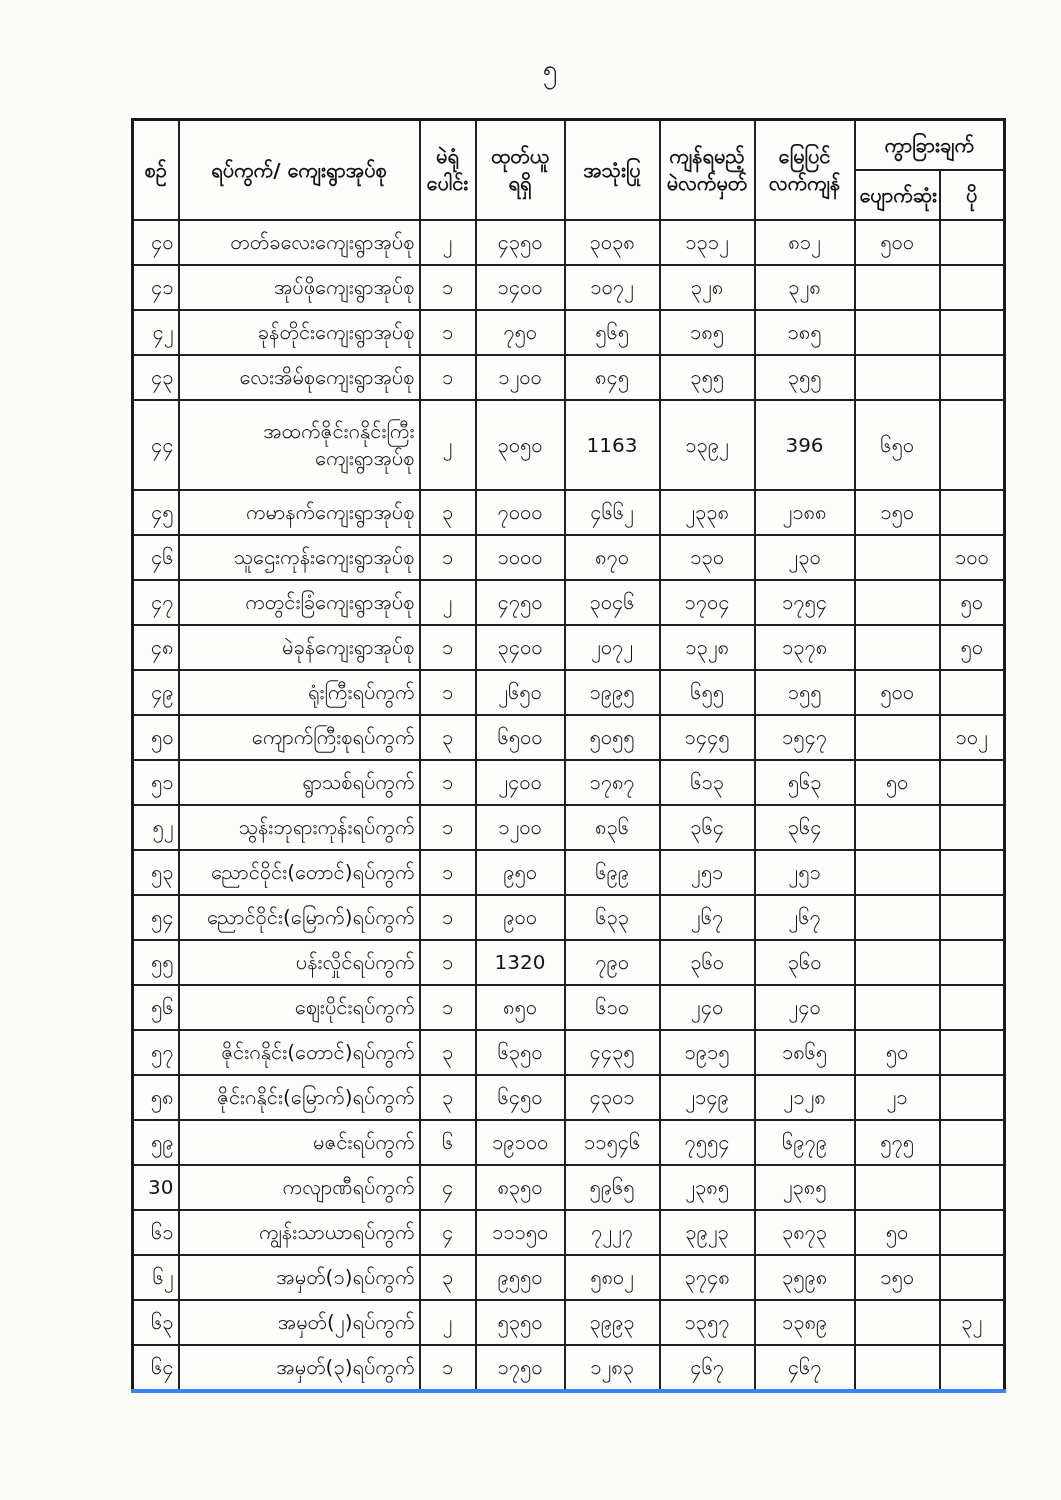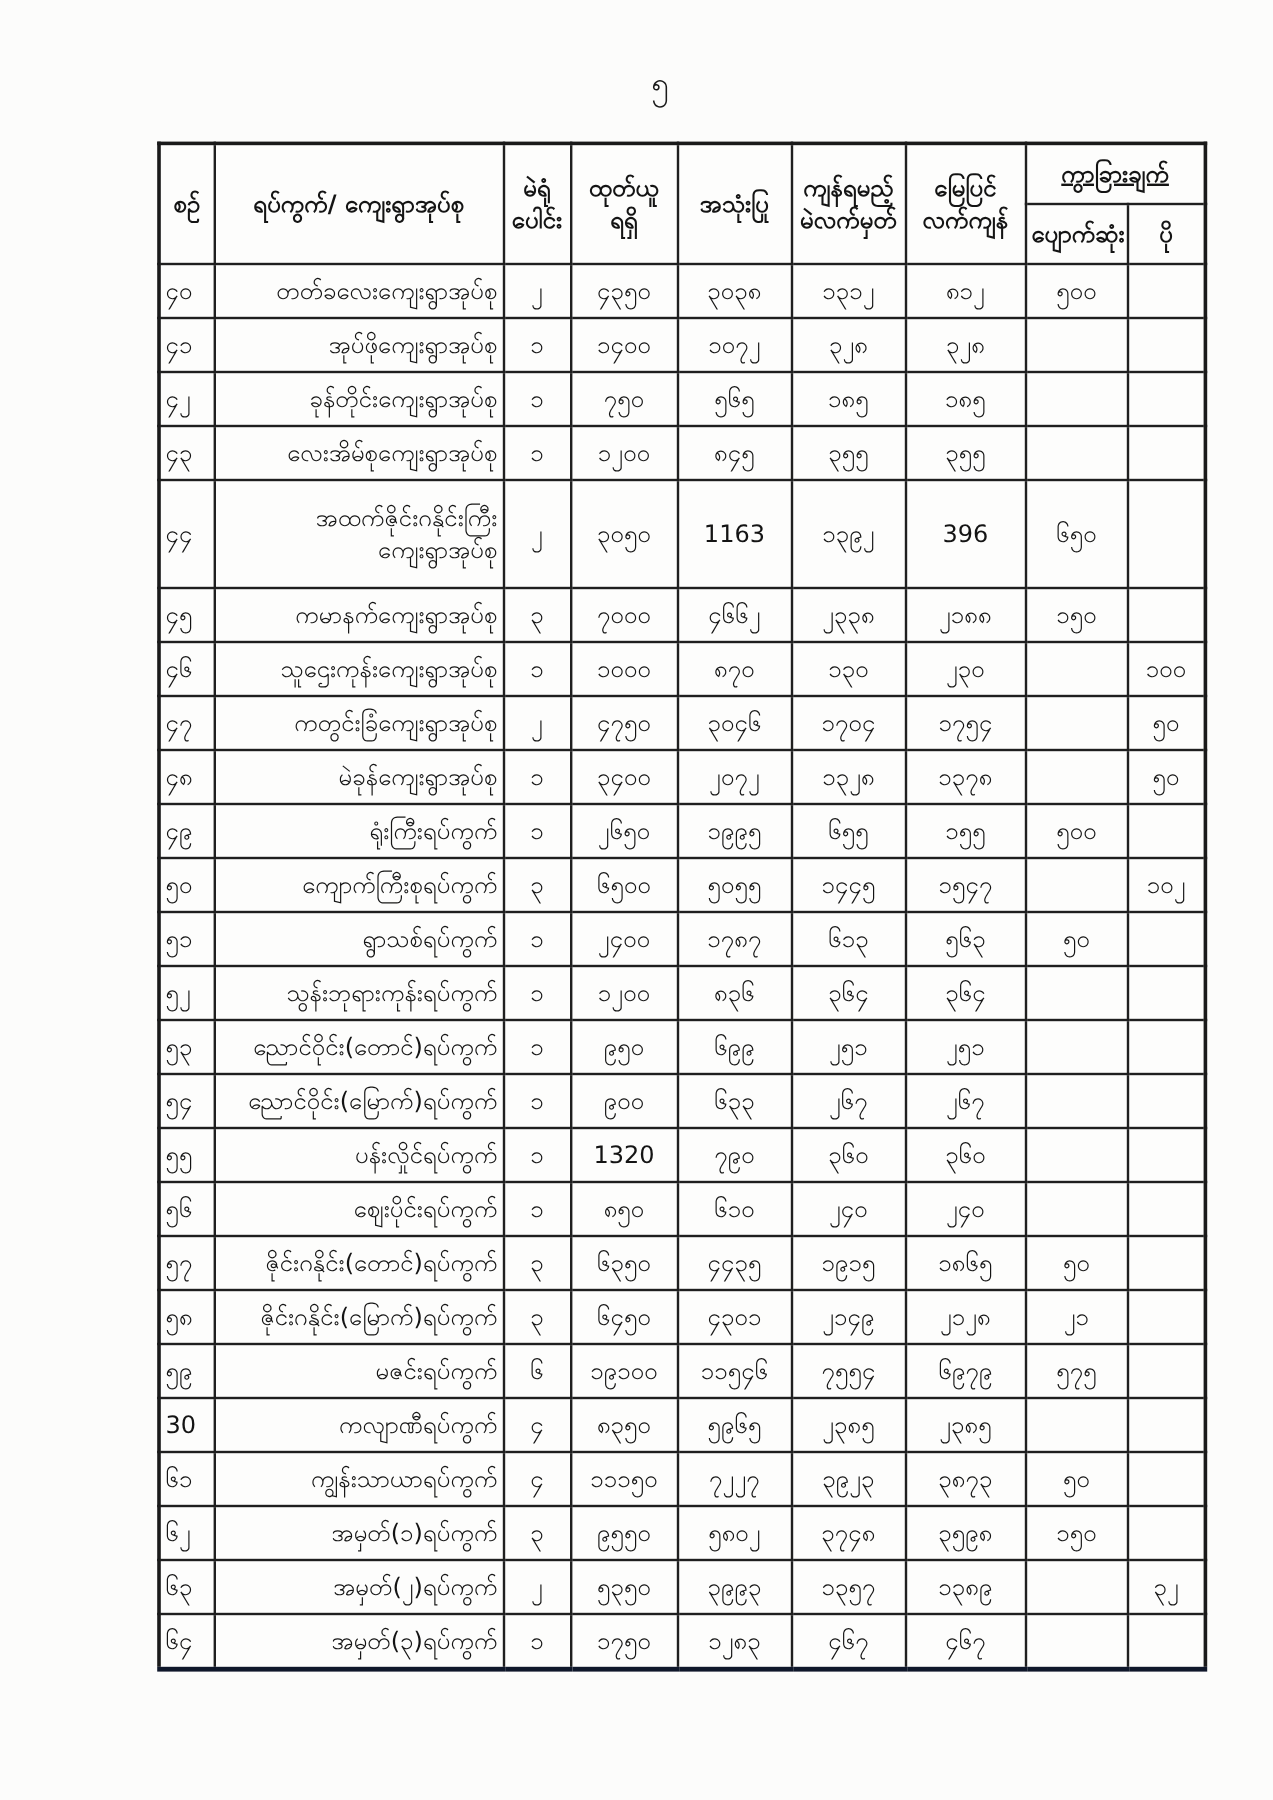--- a/index.html
+++ b/index.html
@@ -43,30 +43,30 @@
     line-height: 1.35;
     overflow: hidden;
     vertical-align: middle;
   }
   thead th {
     font-weight: bold;
     text-align: center;
     height: 48px;
     font-size: 20px;
   }
-  thead tr.hdr-top th.diff-group { height: 48px; text-decoration: underline; }
+  thead tr.hdr-top th.diff-group { height: 48px; }
   tbody td {
     height: 43px;
   }
   tr.tall td { height: 88px; }
-  td.serial-cell  { text-align: left; padding-right: 6px; }
+  td.serial-cell  { text-align: right; padding-right: 6px; }
   td.name-cell    { text-align: right; padding-left: 8px; }
   td.num-cell     { text-align: center; }
   td.name-cell .line2 { display: block; }
-  tbody tr:last-child td { border-bottom: 4px solid #0f172a; margin-left: 32px; }
+  tbody tr:last-child td { border-bottom: 4px solid #3b82f6; margin-left: 32px; }
 </style>
 </head>
 <body>
 
 <div class="page">
   <div class="page-number">၅</div>
 
   <table class="ballot-table">
     <colgroup>
       <col style="width:46px">

